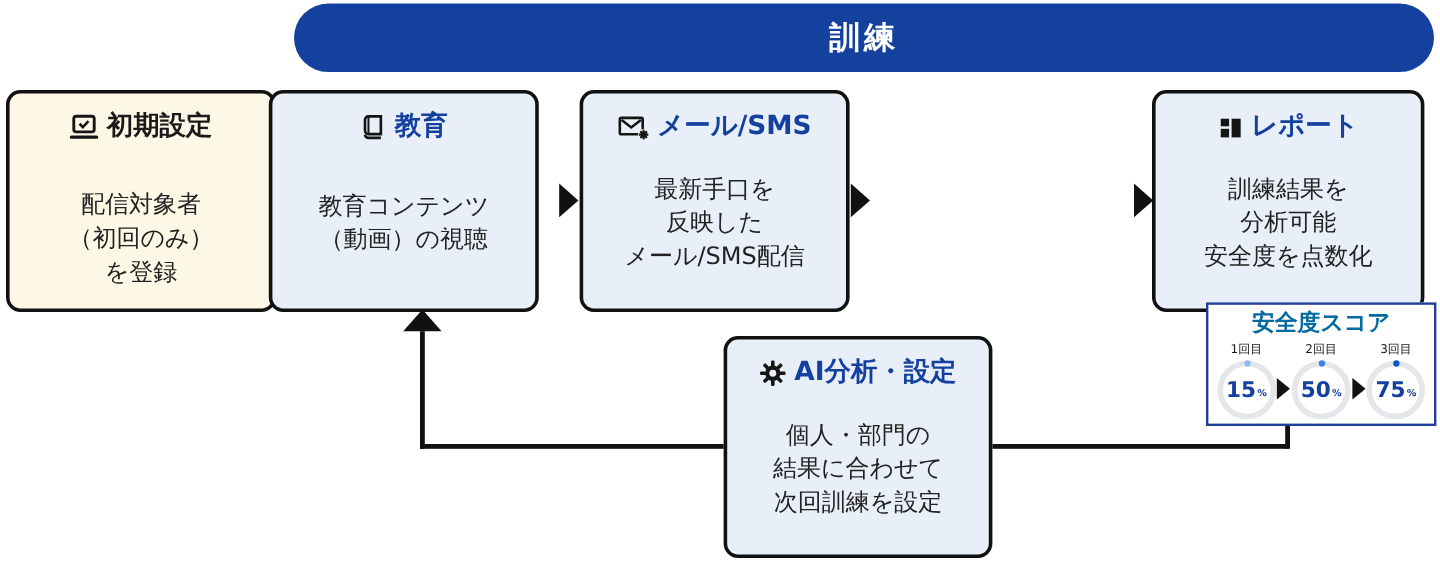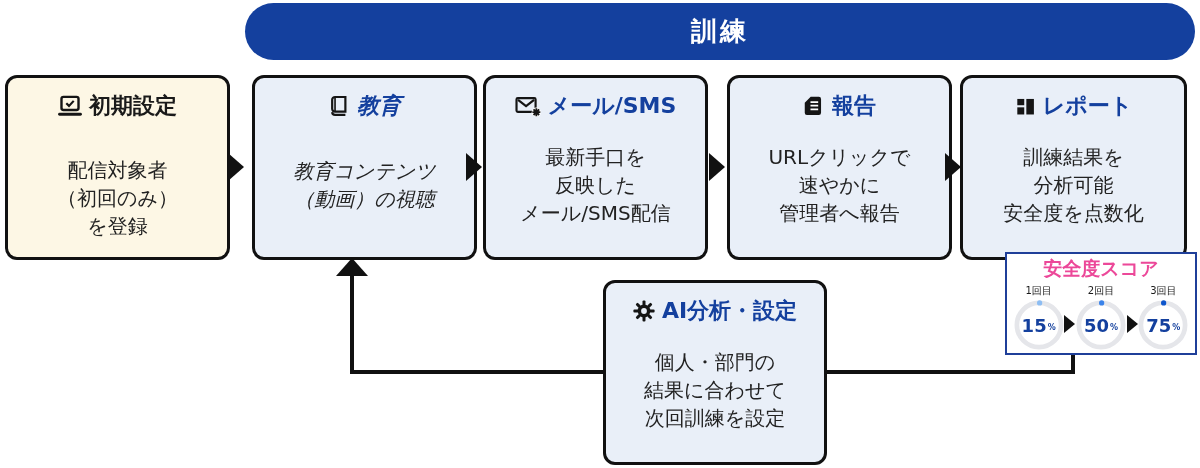--- a/index.html
+++ b/index.html
@@ -10,21 +10,21 @@
   .pill{position:absolute;left:245px;top:3px;width:950px;height:57px;border-radius:29px;
         background:#14409e;display:flex;align-items:center;justify-content:center;}
   .pill span{color:#fff;font-weight:bold;font-size:26px;letter-spacing:3px;}
 
   
   .fbox{position:absolute;top:75px;height:185px;box-sizing:border-box;
         border:3px solid #111;border-radius:12px;background:#e9eff8;
         display:flex;flex-direction:column;}
   .fbox.cream{background:#fdf7e5;gap:26px;}
   .b1{left:5px;width:225px;}
-  .b2{left:252px;width:225px;font-style:italic;}
+  .b2{left:224px;width:225px;}
   .b3{left:483px;width:225px;}
   .b4{left:727px;width:225px;}
   .b5{left:960px;width:227px;justify-content:flex-end;}
   .btitle{display:flex;align-items:center;justify-content:center;gap:7px;margin-top:15px;
           font-weight:bold;font-size:22px;color:#14409e;line-height:1.2;}
   .btitle.dark{color:#1a1a1a;}
   .btitle .icon{display:inline-flex;align-items:center;}
   .bbody{flex:1;display:flex;flex-direction:column;justify-content:center;
          text-align:center;font-size:20px;color:#222;line-height:1.4;padding-bottom:6px;}
 
@@ -45,21 +45,21 @@
   .v1{left:350px;top:276px;width:4px;height:98px;}
   .h2{left:827px;top:370px;width:246px;height:4px;}
   .v2{left:1071px;top:353px;width:4px;height:21px;}
   .up-arrow{position:absolute;left:336px;top:258px;width:0;height:0;
       border-left:16px solid transparent;border-right:16px solid transparent;
       border-bottom:18px solid #111;}
 
   
   .panel{position:absolute;left:1005px;top:252px;width:192px;height:103px;box-sizing:border-box;
          background:#fff;border:2.5px solid #1f3f99;z-index:5;}
-  .ptitle{text-align:center;color:#ec4899;font-weight:bold;font-size:19px;margin-top:2px;}
+  .ptitle{text-align:center;color:#0369a1;font-weight:bold;font-size:19px;margin-top:2px;}
   .prow{display:flex;align-items:flex-start;justify-content:space-between;padding:2px 6px 0 6px;}
   .dgroup{width:52px;display:flex;flex-direction:column;align-items:center;}
   .dlabel{font-size:10px;color:#1a1a1a;margin-bottom:2px;}
   .dwrap{position:relative;width:50px;height:50px;}
   .dwrap svg{width:50px;height:50px;display:block;}
   .ring{fill:none;stroke:#e5e6ea;stroke-width:3.4;}
   .arc{fill:none;stroke-width:3.8;stroke-linecap:round;stroke-dasharray:0 100;stroke-dashoffset:25;}
   .dval{position:absolute;inset:0;display:flex;align-items:center;justify-content:center;
         color:#14409e;font-weight:bold;}
   .dval .num{font-size:18px;}
@@ -133,36 +133,20 @@
     </div>
     <div class="bbody">
       <span>最新手口を</span>
       <span>反映した</span>
       <span>メール/SMS配信</span>
     </div>
   </div>
 
   <div class="flow-arrow a3"></div>
 
-  <div class="fbox b4">
-    <div class="btitle">
-      <span class="icon">
-        <svg width="22" height="22" viewBox="0 0 20 20">
-          <path d="M7 1.6 h7.4 a2 2 0 0 1 2 2 v12.6 a2 2 0 0 1 -2 2 h-10.8 a2 2 0 0 1 -2 -2 v-9.2 z" fill="#151515"></path>
-          <path d="M6.8 6.4 h7 M6.8 9.7 h7 M6.8 13 h7" stroke="#fff" stroke-width="1.6"></path>
-        </svg>
-      </span>
-      <span>報告</span>
-    </div>
-    <div class="bbody">
-      <span>URLクリックで</span>
-      <span>速やかに</span>
-      <span>管理者へ報告</span>
-    </div>
-  </div>
 
   <div class="flow-arrow a4"></div>
 
   <div class="fbox b5">
     <div class="btitle">
       <span class="icon">
         <svg width="21" height="21" viewBox="0 0 20 20" fill="#151515">
           <rect x="2.2" y="2.8" width="6.6" height="6"></rect>
           <rect x="2.2" y="10.8" width="6.6" height="6.8"></rect>
           <rect x="10.8" y="2.8" width="7.2" height="14.8"></rect>

